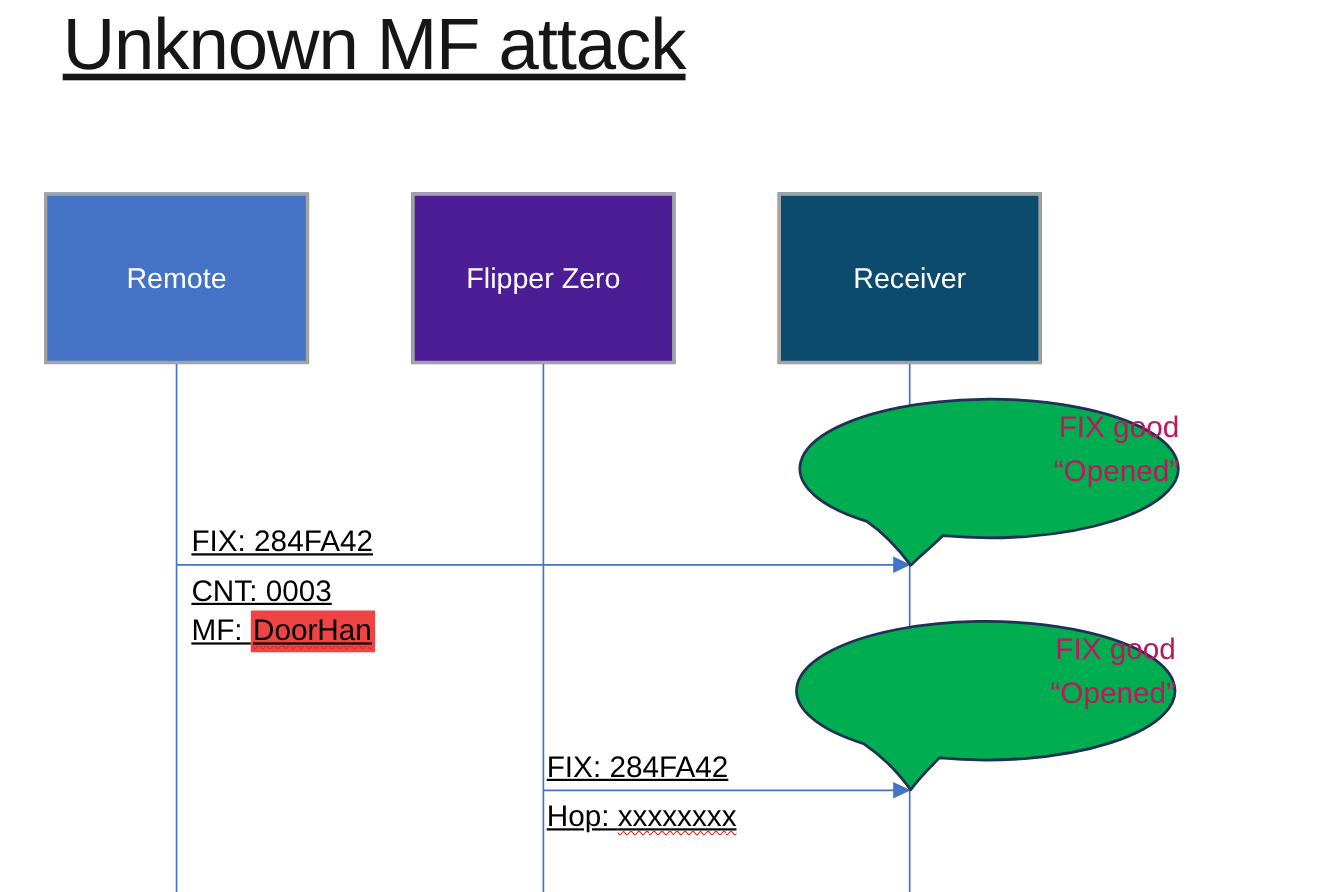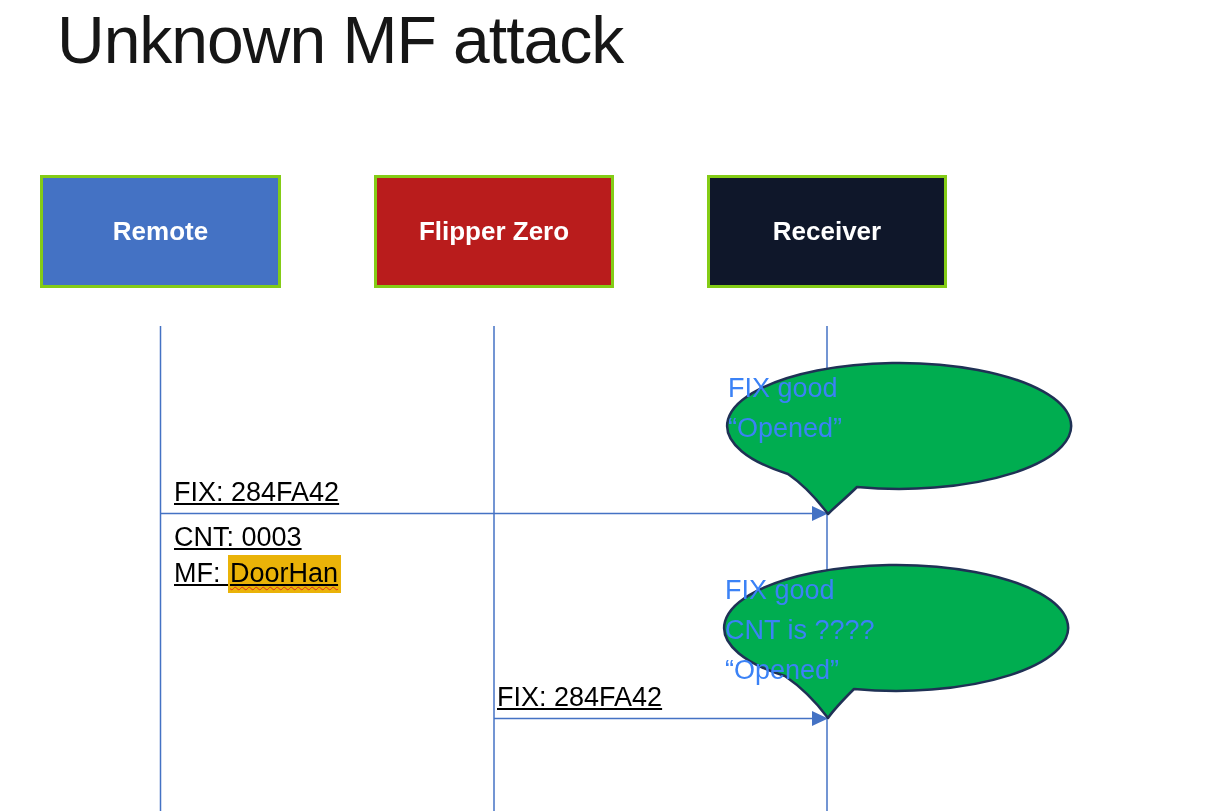--- a/index.html
+++ b/index.html
@@ -2,42 +2,42 @@
 <html><head>
 <meta charset="utf-8">
 <style>
   html,body{margin:0;padding:0;background:#fff;}
   .stage{
     position:relative;width:1216px;height:811px;background:#ffffff;
     font-family:"Liberation Sans", sans-serif;overflow:hidden;
   }
   .slide-title{
     position:absolute;left:57px;top:2px;font-size:66px;font-weight:300;
-    color:#161616;letter-spacing:-1px;white-space:nowrap;
+    color:#161616;letter-spacing:-1px;white-space:nowrap;text-decoration:underline;
   }
   .actor{
-    position:absolute;top:175px;height:113px;box-sizing:border-box;
-    border:3px solid #84cc16;display:flex;align-items:center;justify-content:center;
-    color:#ffffff;font-size:26px;font-weight:bold;
+    position:absolute;top:175px;height:156px;box-sizing:border-box;
+    border:3px solid #a3a3a3;display:flex;align-items:center;justify-content:center;
+    color:#ffffff;font-size:26px;
   }
   .actor-remote{left:40px;width:241px;background:#4472C4;}
-  .actor-flipper{left:374px;width:240px;background:#b91c1c;}
-  .actor-receiver{left:707px;width:240px;background:#0f172a;}
+  .actor-flipper{left:374px;width:240px;background:#4c1d95;}
+  .actor-receiver{left:707px;width:240px;background:#0c4a6e;}
   .overlay{position:absolute;left:0;top:0;width:1216px;height:811px;}
   .msg{
     position:absolute;font-size:27px;color:#000000;white-space:nowrap;line-height:30px;text-decoration:underline;
   }
-  .hl{background:#eab308;padding:3px 3px 5px 2px;}
+  .hl{background:#ef4444;padding:3px 3px 5px 2px;}
   .misspell{
     text-decoration-line:underline;text-decoration-style:wavy;
     text-decoration-color:#E02B20;text-decoration-thickness:1px;
     text-underline-offset:4px;
   }
   .bubble-text{
-    position:absolute;text-align:left;color:#3b82f6;font-size:27px;
+    position:absolute;text-align:right;color:#be185d;font-size:27px;
     line-height:40px;white-space:nowrap;
   }
 </style>
 </head>
 <body>
 
 <div class="stage">
 
   <div class="slide-title">Unknown MF attack</div>
 
@@ -72,24 +72,26 @@
     <span>Receiver</span>
   </div>
 
   <div class="msg" style="left:174px;top:477px;">FIX: 284FA42</div>
   <div class="msg" style="left:174px;top:522px;">CNT: 0003</div>
   <div class="msg" style="left:174px;top:558px;">
     <span>MF: </span><span class="hl misspell">DoorHan</span>
   </div>
 
   <div class="msg" style="left:497px;top:682px;">FIX: 284FA42</div>
+  <div class="msg" style="left:497px;top:727px;">
+    <span>Hop: </span><span class="misspell">xxxxxxxx</span>
+  </div>
 
   <div class="bubble-text" style="left:728px;top:368px;width:344px;">
     <div>FIX good</div>
     <div>“Opened”</div>
   </div>
   <div class="bubble-text" style="left:725px;top:570px;width:344px;">
     <div>FIX good</div>
-    <div>CNT is ????</div>
     <div>“Opened”</div>
   </div>
 
 </div>
 
 </body></html>

